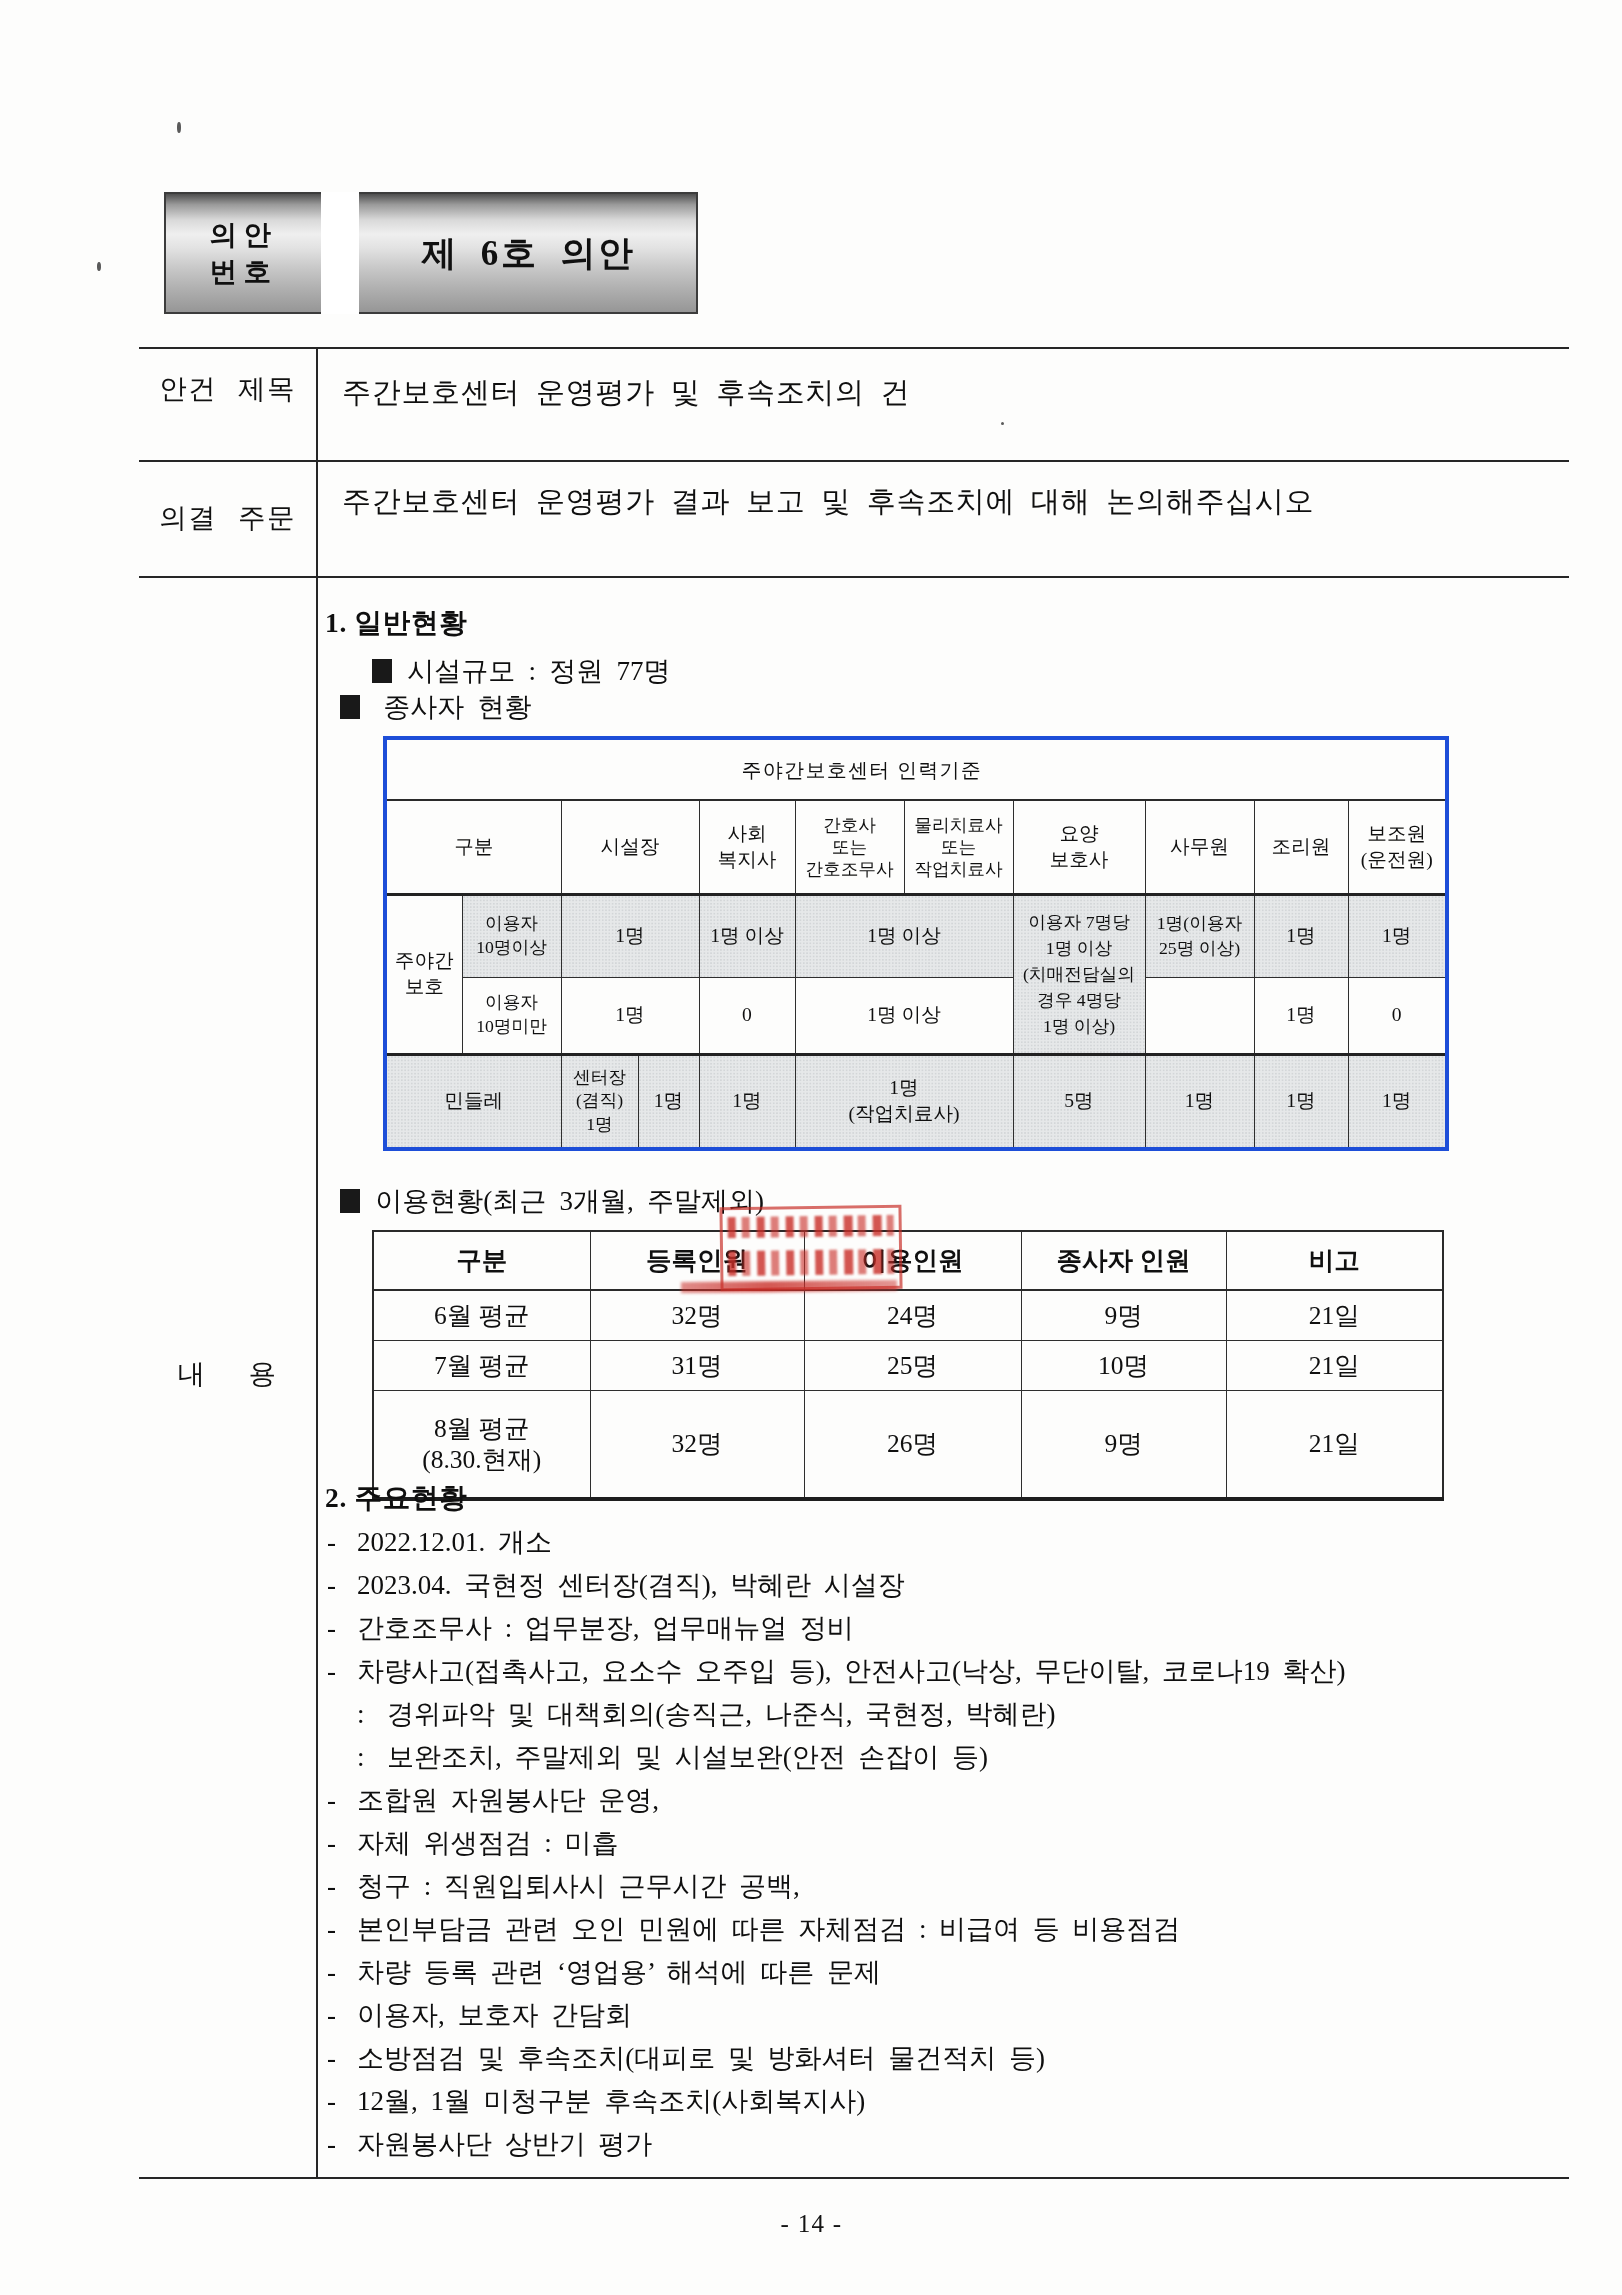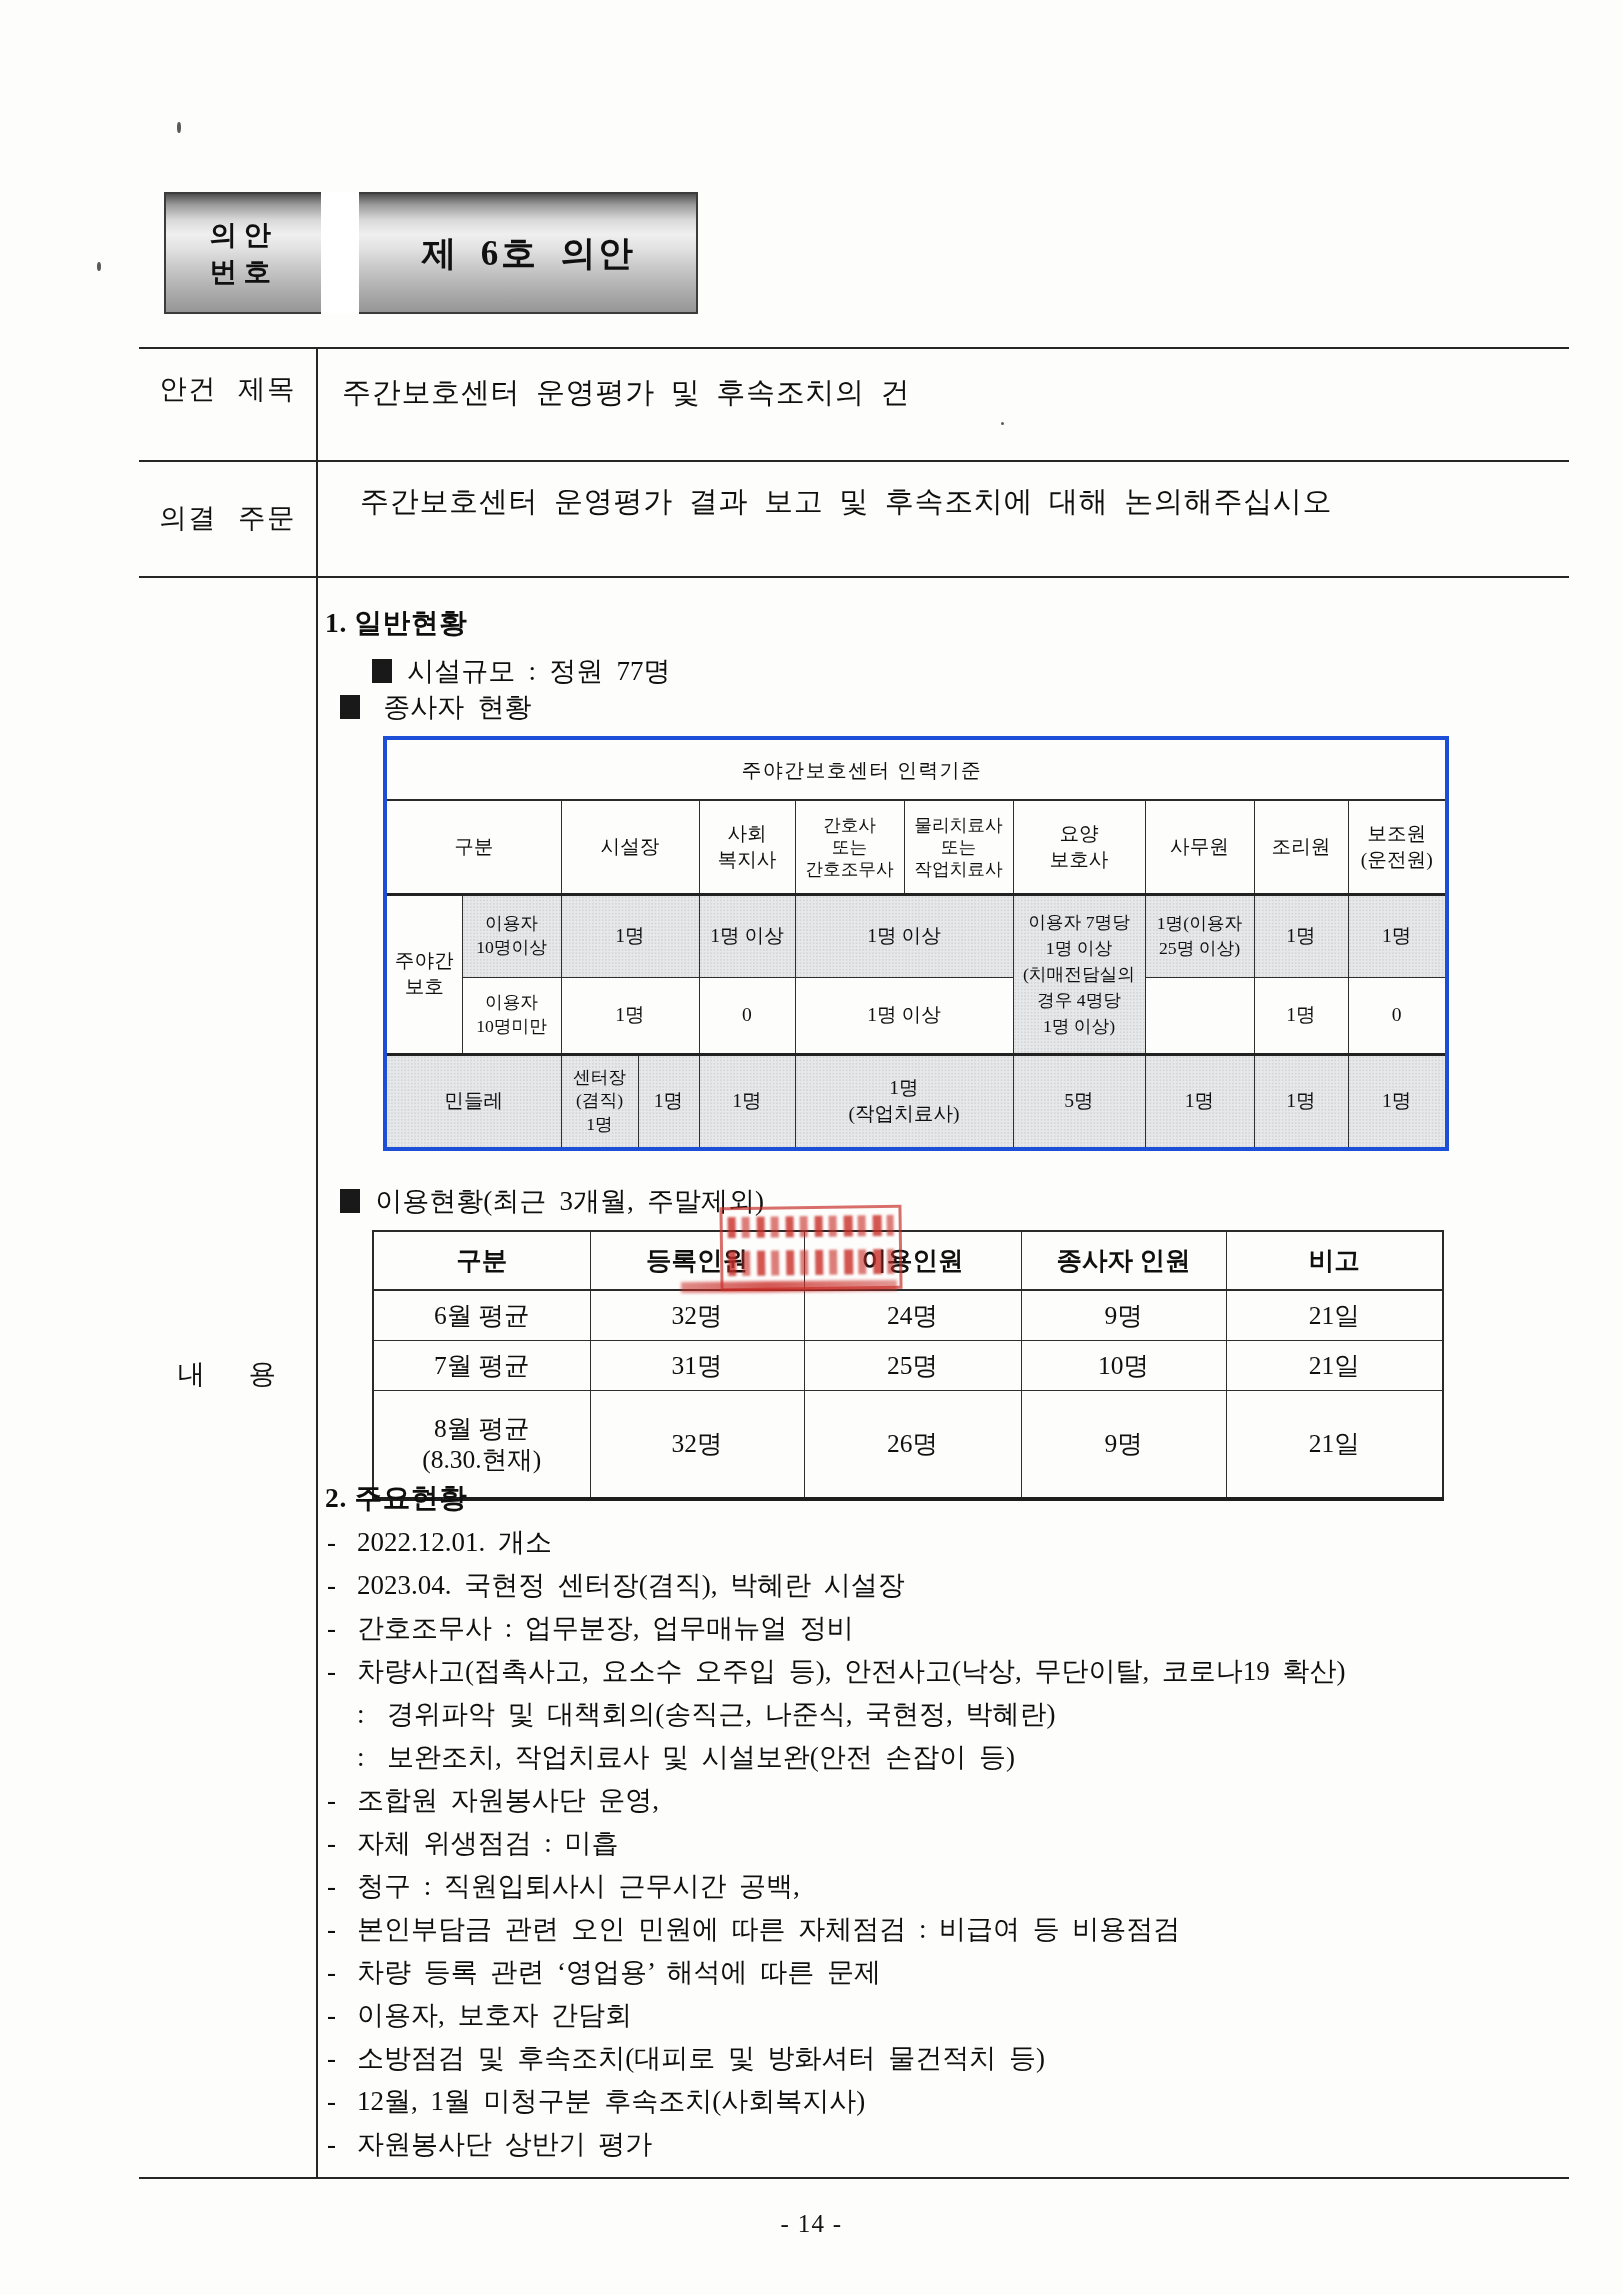--- a/index.html
+++ b/index.html
@@ -113,21 +113,21 @@
   <div class="abs hline" style="left:139px; top:347px; width:1430px;"></div>
   <div class="abs hline" style="left:139px; top:460px; width:1430px;"></div>
   <div class="abs hline" style="left:139px; top:576px; width:1430px;"></div>
   <div class="abs hline" style="left:139px; top:2177px; width:1430px;"></div>
   <div class="abs vline" style="left:316px; top:347px; height:1832px;"></div>
 
   <div class="abs row-label" style="left:139px; top:347px; height:84px;">안건 제목</div>
   <div class="abs row-value" style="left:342px; top:347px; height:92px; display:flex; align-items:center;">주간보호센터 운영평가 및 후속조치의 건</div>
 
   <div class="abs row-label" style="left:139px; top:460px; height:116px;">의결 주문</div>
-  <div class="abs row-value" style="left:360px; top:460px; height:83px; display:flex; align-items:center;">주간보호센터 운영평가 결과 보고 및 후속조치에 대해 논의해주십시오</div>
+  <div class="abs row-value" style="left:342px; top:460px; height:83px; display:flex; align-items:center;">주간보호센터 운영평가 결과 보고 및 후속조치에 대해 논의해주십시오</div>
 
   <div class="abs row-label content-label" style="left:139px; top:1341px; height:65px;">내 용</div>
 
   <div class="abs sec-head" style="left:325px; top:605px;">1. 일반현황</div>
   <div class="abs bullet-row" style="left:340px; top:653px;margin-left:32px;">
     <span class="sq"></span>
     <span class="bullet-text">시설규모 : 정원 77명</span>
   </div>
   <div class="abs bullet-row" style="left:340px; top:689px;gap:8px;">
     <span class="sq"></span>
@@ -285,21 +285,21 @@
     <div class="li">
         <span class="mk">-</span>
         <span>차량사고(접촉사고, 요소수 오주입 등), 안전사고(낙상, 무단이탈, 코로나19 확산)</span>
       </div>
     <div class="li ind">
         <span class="mk">:</span>
         <span>경위파악 및 대책회의(송직근, 나준식, 국현정, 박혜란)</span>
       </div>
     <div class="li ind">
         <span class="mk">:</span>
-        <span>보완조치, 작업치료사 및 시설보완(안전 손잡이 등)</span>
+        <span>보완조치, 주말제외 및 시설보완(안전 손잡이 등)</span>
       </div>
     <div class="li">
         <span class="mk">-</span>
         <span>조합원 자원봉사단 운영,</span>
       </div>
     <div class="li">
         <span class="mk">-</span>
         <span>자체 위생점검 : 미흡</span>
       </div>
     <div class="li">

